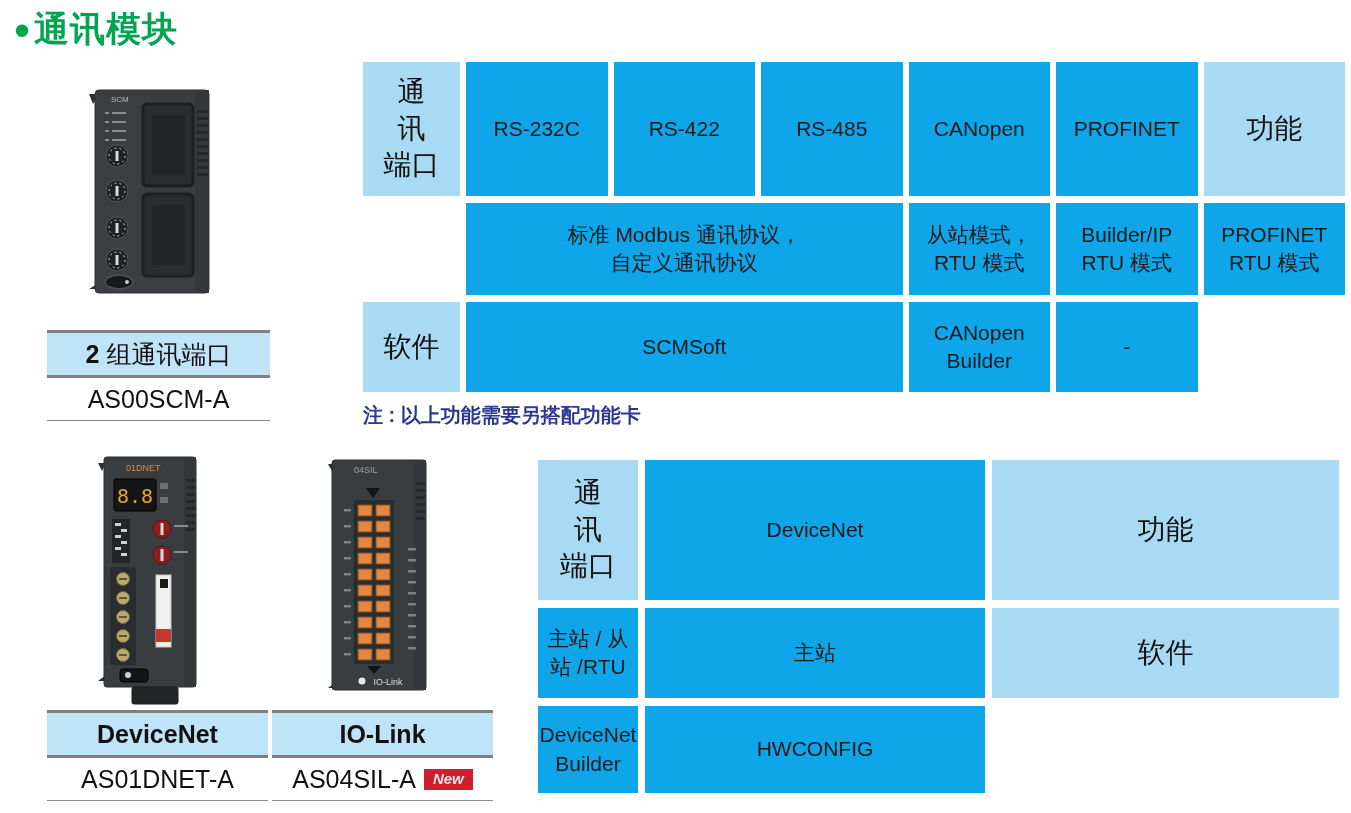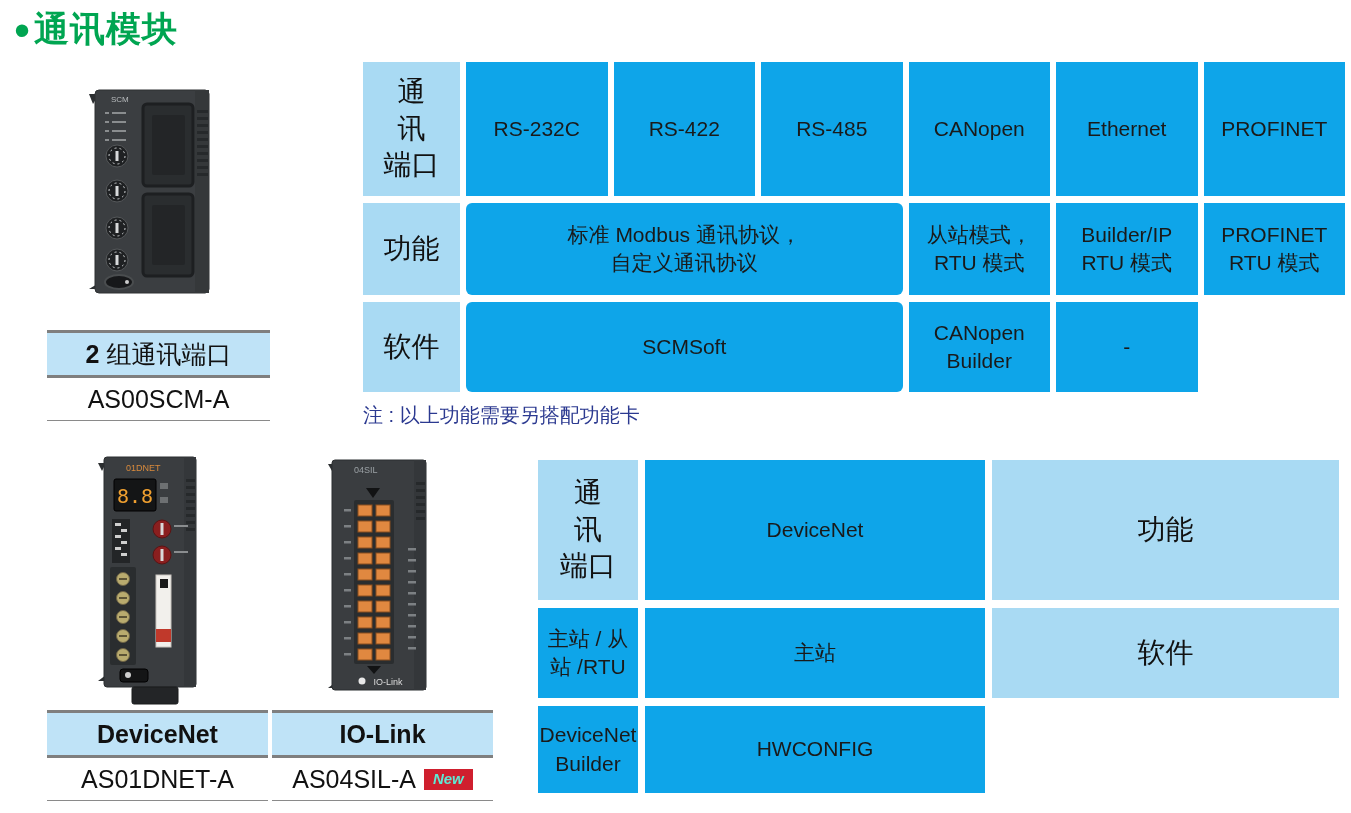--- a/index.html
+++ b/index.html
@@ -19,37 +19,37 @@
         grid-template-rows:134px 92px 90px;
         column-gap:6px; row-gap:7px; }
   .t2 { left:538px; top:460px; width:801px;
         grid-template-columns:100px 340px 347px;
         grid-template-rows:140px 90px 87px;
         column-gap:7px; row-gap:8px; }
   .rowhead { background:#a9daf3; display:flex; align-items:center; justify-content:center;
              font-size:28px; color:#111; text-align:center; white-space:pre-line; line-height:1.3; }
   .cell { background:#0ea5e9; display:flex; align-items:center; justify-content:center;
           font-size:21px; color:#1a1a1a; text-align:center; white-space:pre-line; line-height:1.35; }
-  .span3 { grid-column:2 / span 3;border-radius:6px; }
-
-  .note { position:absolute; left:363px; top:402px; font-size:20px; color:#2b3990; }
+  .span3 { grid-column:2 / span 3; }
+
+  .note { position:absolute; left:363px; top:402px; font-size:20px; color:#2b3990;font-weight:bold; }
 
   
   .cap { position:absolute; border-top:3px solid #7f7f7f; }
   .cap .cap-head { background:#bfe3f7; border-bottom:3px solid #7f7f7f; height:45px;
                    display:flex; align-items:center; justify-content:center; font-size:25px; color:#111; }
   .cap .cap-model { background:#fff; border-bottom:1px solid #8a8a8a; height:43px;
                     display:flex; align-items:center; justify-content:center; font-size:25px; color:#111; }
   .cap1 { left:47px; top:330px; width:223px; }
   .cap-row { position:absolute; left:47px; top:710px; width:446px; display:flex; gap:4px; }
   .cap-row .cap { position:relative; flex:1; left:auto; top:auto; }
   .bold { font-weight:bold; }
   .cap-head .b { font-weight:bold; margin-right:7px; }
 
-  .new-badge { display:inline-block; margin-left:8px; background:#cf1f2e; color:#5eead4;
+  .new-badge { display:inline-block; margin-left:8px; background:#cf1f2e; color:#e5e5e5;
                font-size:15px; font-weight:bold; font-style:italic; border-radius:0;
                padding:1px 9px 3px 9px; line-height:17px; }
 
   .figure { position:absolute; }
 </style>
 </head>
 <body>
 
 <div class="page">
 
@@ -127,21 +127,20 @@
   </div>
 
   <div class="spec-table t1">
     <div class="rowhead">通
 讯
 端口</div>
     <div class="cell">RS-232C</div>
     <div class="cell">RS-422</div>
     <div class="cell">RS-485</div>
     <div class="cell">CANopen</div>
-    <div class="cell">Ethernet</div>
     <div class="cell">PROFINET</div>
 
     <div class="rowhead">功能</div>
     <div class="cell span3">标准 Modbus 通讯协议，
 自定义通讯协议</div>
     <div class="cell">从站模式，
 RTU 模式</div>
     <div class="cell">Builder/IP
 RTU 模式</div>
     <div class="cell">PROFINET

